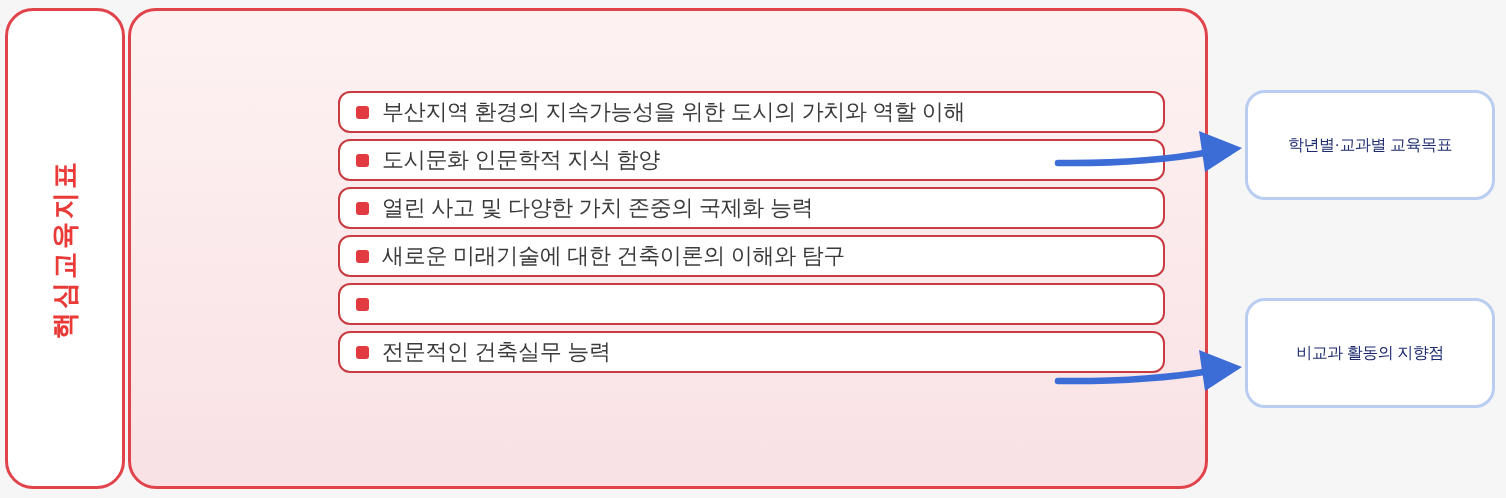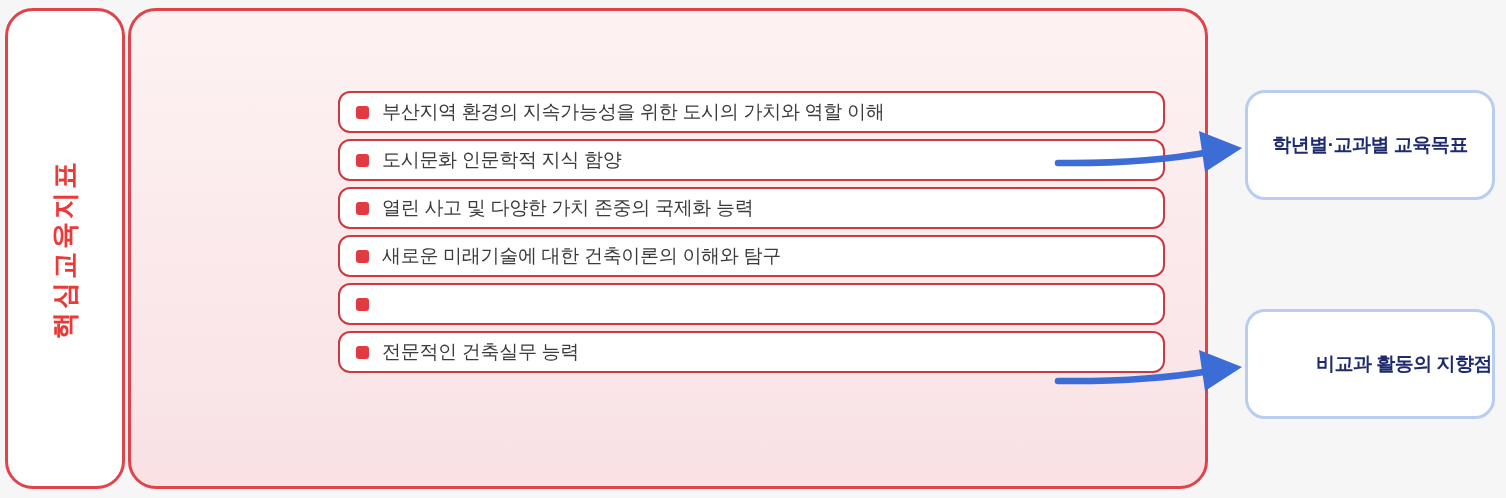--- a/index.html
+++ b/index.html
@@ -47,34 +47,34 @@
   }
   .item{
     height:42px;background:#ffffff;
     border:2px solid var(--item-border);border-radius:12px;
     display:flex;align-items:center;gap:13px;padding:0 16px;
   }
   .bullet{
     width:13px;height:13px;border-radius:3px;background:var(--bullet-red);flex:0 0 auto;
   }
   .item-text{
-    font-size:19px;color:var(--item-text);letter-spacing:-0.3px;
+    font-size:22px;color:var(--item-text);letter-spacing:-0.3px;
     white-space:nowrap;
   }
 
   
   .right-box{
     position:absolute;left:1245px;width:250px;height:110px;
     background:#ffffff;border:3px solid var(--blue-border);border-radius:20px;
     display:flex;align-items:center;justify-content:center;
   }
   .right-box.box1{top:90px;}
-  .right-box.box2{top:309px;justify-content:flex-end;}
+  .right-box.box2{top:298px;}
   .right-box .rb-label{
-    color:var(--navy-text);font-size:19px;font-weight:700;letter-spacing:-0.5px;
+    color:var(--navy-text);font-size:16px;font-weight:400;letter-spacing:-0.5px;
     white-space:nowrap;
   }
 
   
   .arrows{
     position:absolute;left:0;top:0;width:1506px;height:498px;
     pointer-events:none;
   }
   .arrow-line{fill:none;stroke:var(--arrow-blue);stroke-width:6.5;stroke-linecap:round;}
   .arrow-head{fill:var(--arrow-blue);}

